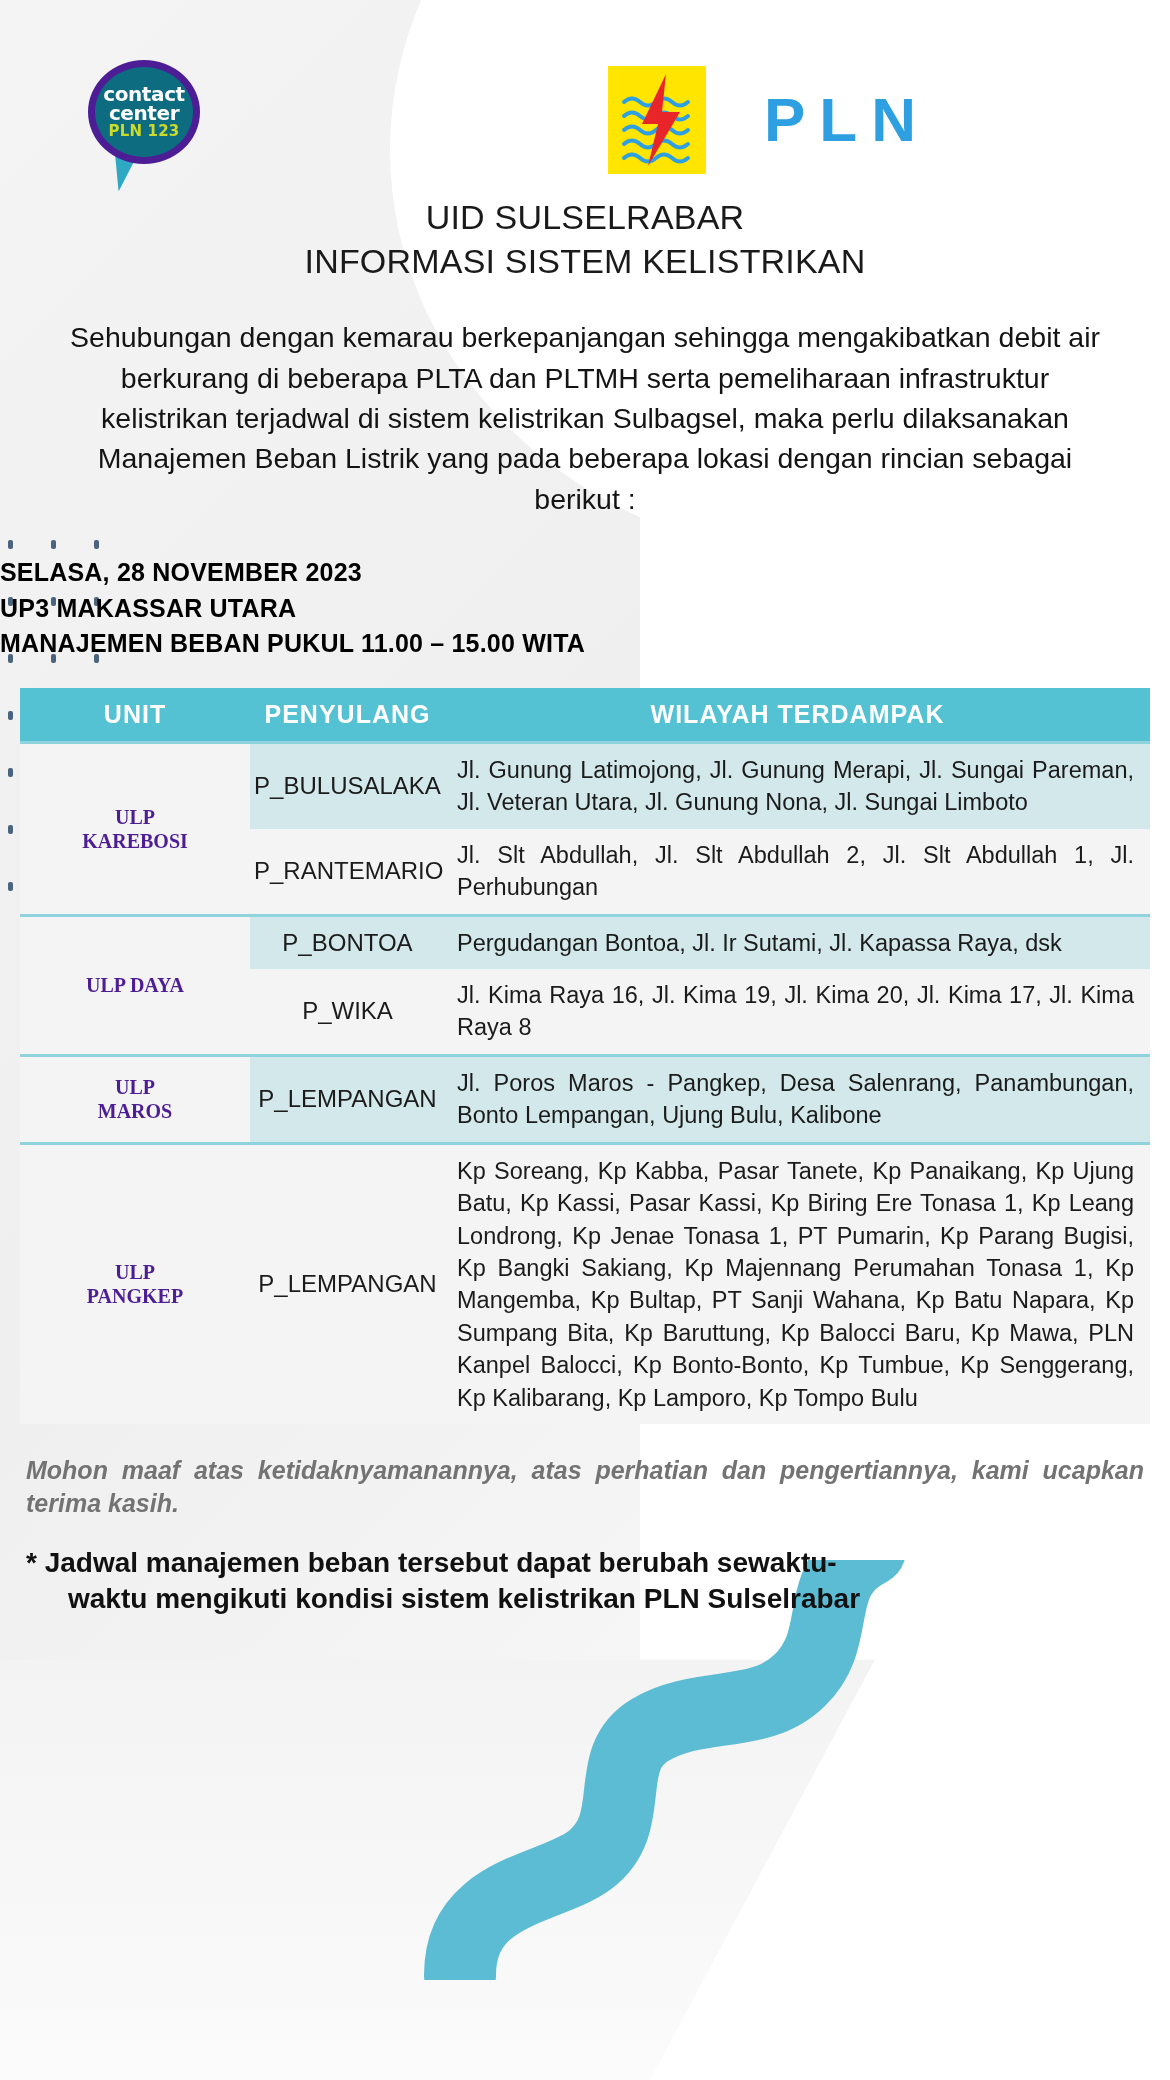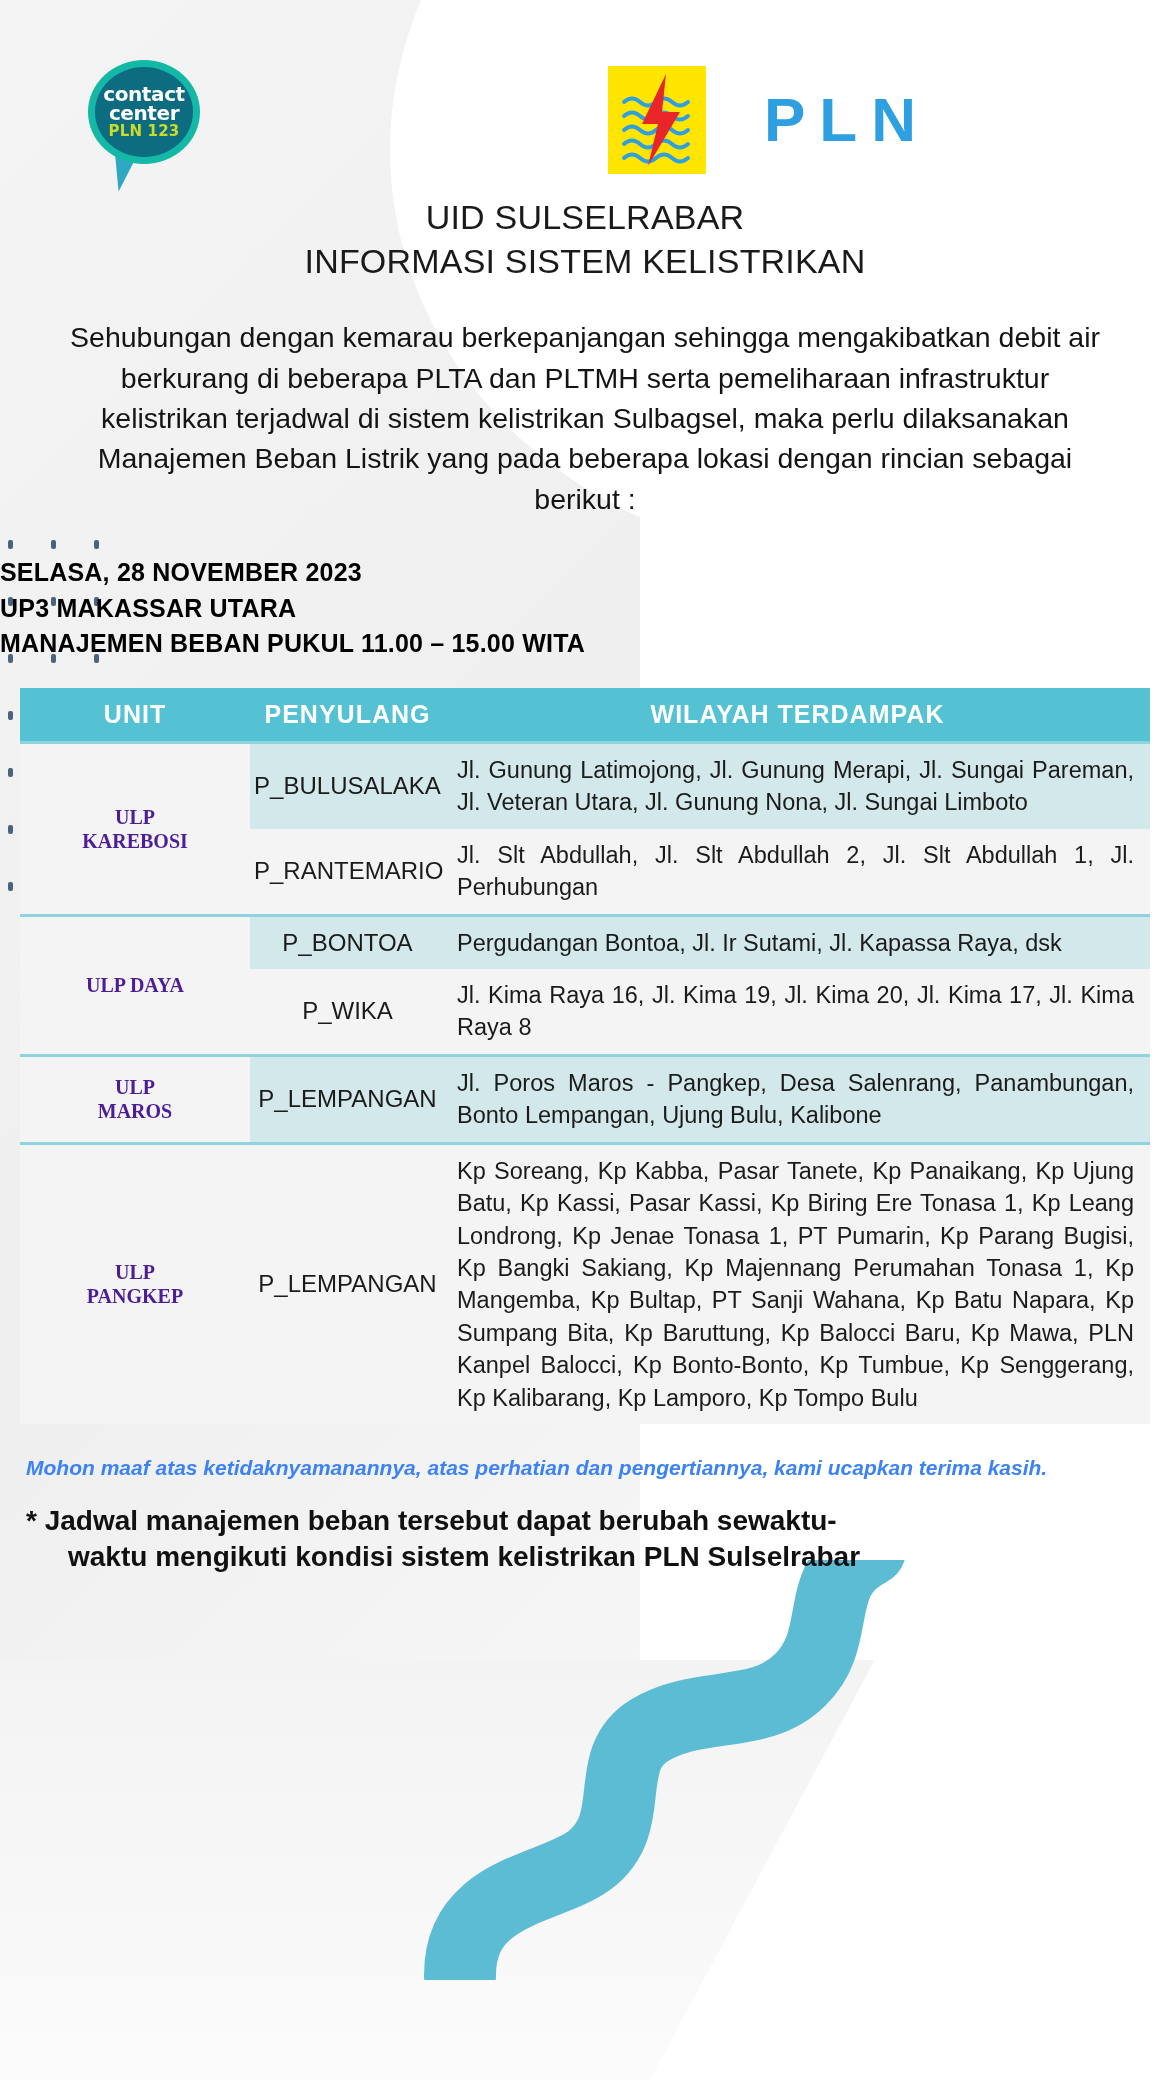--- a/index.html
+++ b/index.html
@@ -46,21 +46,21 @@
     position:absolute;left:400px;top:1560px;width:760px;height:420px;z-index:1;
   }
 
   
   .header{position:relative;z-index:3;height:180px;}
   .cc-logo{
     position:absolute;left:88px;top:60px;width:118px;height:125px;
   }
   .cc-bubble{
     position:absolute;left:0;top:0;width:112px;height:104px;
-    background:#0e6c80;border:7px solid #14b8a6;border-radius:50%;
+    background:#0e6c80;border:7px solid #4c1d95;border-radius:50%;
     box-sizing:border-box;
     display:flex;flex-direction:column;align-items:center;justify-content:center;
     line-height:.95;
   }
   .cc-tail{
     position:absolute;left:24px;top:88px;width:26px;height:44px;
     background:#2fa8c4;
     clip-path:polygon(0 0,100% 0,34% 100%);
     transform:rotate(6deg);
   }
@@ -124,21 +124,21 @@
     text-align:justify;text-align-last:left;font-size:23.5px;color:#1b1b1b;
     padding:10px 16px 10px 12px;line-height:1.38;vertical-align:middle;
   }
   tr.tint td.peny, tr.tint td.area{background:#d3e8ea;}
   tr.plain td.peny, tr.plain td.area{background:#f4f4f4;}
   tr.grp-top td{border-top:3px solid #8fd3de;}
 
   
   .footer{position:relative;z-index:3;margin:30px 26px 0 26px;}
   .f-apology{
-    font-style:italic;font-weight:bold;font-size:21px;color:#3b82f6;
+    font-style:italic;font-weight:bold;font-size:25px;color:#737373;
     text-align:justify;text-align-last:left;line-height:1.32;
   }
   .f-note{
     font-weight:bold;font-size:28px;color:#111;line-height:1.3;margin-top:2px;
   }
   .f-note .ind{display:block;padding-left:42px;}
 </style>
 </head>
 <body>
 

